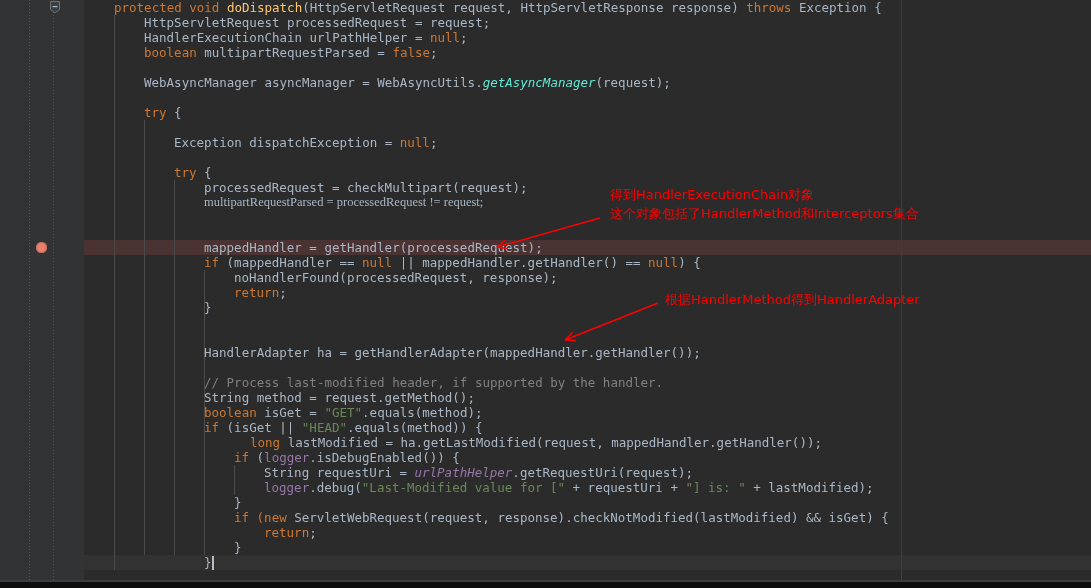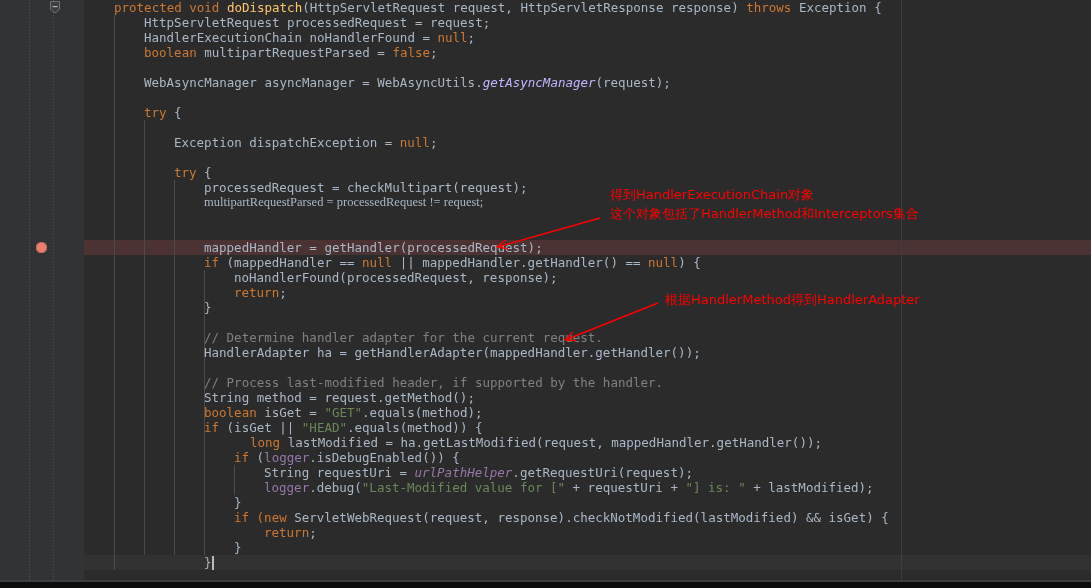--- a/index.html
+++ b/index.html
@@ -164,21 +164,21 @@
     z-index: 9;
   }
 
   
   .kw  { color: #cc7832; }
   .cmt { color: #808080; }
   .str { color: #6a8759; }
   .fld { color: #9876aa; }
   .fldi{ color: #9876aa; font-style: italic; }
   .sm  { color: #ffc66d; }
-  .smi { color: #c4b5fd; font-style: italic; }
+  .smi { color: #5eead4; font-style: italic; }
   .pln { color: #a9b7c6; }
 </style>
 </head>
 <body>
 
 <div id="editor">
 
   <div id="line-backgrounds">
       <div class="lineBg bp-bg" style="top: 240px;"></div>
       <div class="lineBg caret-bg" style="top: 555px;"></div>
@@ -246,34 +246,33 @@
   <div id="breakpoint" style="left: 36px; top: 242px;"></div>
 
   <svg id="fold-marker" width="14" height="15" viewBox="0 0 14 15" style="left: 48px; top: 0px;">
     <path d="M2.5 1.5 H11.5 V9.5 L7 13 L2.5 9.5 Z" fill="#3c3f41" stroke="#6e7174" stroke-width="1"></path>
     <rect x="4.5" y="6" width="5" height="1.2" fill="#a9b7c6"></rect>
   </svg>
 
   <div id="code">
       <div class="codeline" style="top: 0px; left: 114px;"><span class="kw">protected </span><span class="kw">void </span><span class="sm">doDispatch</span><span class="pln">(HttpServletRequest request, HttpServletResponse response) </span><span class="kw">throws </span><span class="pln">Exception {</span></div>
       <div class="codeline" style="top: 15px; left: 144px;"><span class="pln">HttpServletRequest processedRequest = request;</span></div>
-      <div class="codeline" style="top: 30px; left: 144px;"><span class="pln">HandlerExecutionChain noHandlerFound = </span><span class="kw">null</span><span class="pln">;</span></div>
+      <div class="codeline" style="top: 30px; left: 144px;"><span class="pln">HandlerExecutionChain urlPathHelper = </span><span class="kw">null</span><span class="pln">;</span></div>
       <div class="codeline" style="top: 45px; left: 144px;"><span class="kw">boolean </span><span class="pln">multipartRequestParsed = </span><span class="kw">false</span><span class="pln">;</span></div>
       <div class="codeline" style="top: 75px; left: 144px;"><span class="pln">WebAsyncManager asyncManager = WebAsyncUtils.</span><span class="smi">getAsyncManager</span><span class="pln">(request);</span></div>
       <div class="codeline" style="top: 105px; left: 144px;"><span class="kw">try </span><span class="pln">{</span></div>
       <div class="codeline" style="top: 135px; left: 174px;"><span class="pln">Exception dispatchException = </span><span class="kw">null</span><span class="pln">;</span></div>
       <div class="codeline" style="top: 165px; left: 174px;"><span class="kw">try </span><span class="pln">{</span></div>
       <div class="codeline" style="top: 180px; left: 204px;"><span class="pln">processedRequest = checkMultipart(request);</span></div>
       <div class="codeline" style="top: 195px; left: 204px; font-family: Liberation Serif, serif;"><span class="pln">multipartRequestParsed = processedRequest != request;</span></div>
       <div class="codeline" style="top: 240px; left: 204px;"><span class="pln">mappedHandler = getHandler(processedRequest);</span></div>
       <div class="codeline" style="top: 255px; left: 204px;"><span class="kw">if </span><span class="pln">(mappedHandler == </span><span class="kw">null</span><span class="pln"> || mappedHandler.getHandler() == </span><span class="kw">null</span><span class="pln">) {</span></div>
       <div class="codeline" style="top: 270px; left: 234px;"><span class="pln">noHandlerFound(processedRequest, response);</span></div>
       <div class="codeline" style="top: 285px; left: 234px;"><span class="kw">return</span><span class="pln">;</span></div>
       <div class="codeline" style="top: 300px; left: 204px;"><span class="pln">}</span></div>
-      <div class="codeline" style="top: 330px; left: 204px;"><span class="cmt">// Determine handler adapter for the current request.</span></div>
       <div class="codeline" style="top: 345px; left: 204px;"><span class="pln">HandlerAdapter ha = getHandlerAdapter(mappedHandler.getHandler());</span></div>
       <div class="codeline" style="top: 375px; left: 204px;"><span class="cmt">// Process last-modified header, if supported by the handler.</span></div>
       <div class="codeline" style="top: 390px; left: 204px;"><span class="pln">String method = request.getMethod();</span></div>
       <div class="codeline" style="top: 405px; left: 204px;"><span class="kw">boolean </span><span class="pln">isGet = </span><span class="str">"GET"</span><span class="pln">.equals(method);</span></div>
       <div class="codeline" style="top: 420px; left: 204px;"><span class="kw">if </span><span class="pln">(isGet || </span><span class="str">"HEAD"</span><span class="pln">.equals(method)) {</span></div>
       <div class="codeline" style="top: 435px; left: 250px;"><span class="kw">long </span><span class="pln">lastModified = ha.getLastModified(request, mappedHandler.getHandler());</span></div>
       <div class="codeline" style="top: 450px; left: 234px;"><span class="kw">if </span><span class="pln">(</span><span class="fld">logger</span><span class="pln">.isDebugEnabled()) {</span></div>
       <div class="codeline" style="top: 465px; left: 264px;"><span class="pln">String requestUri = </span><span class="fldi">urlPathHelper</span><span class="pln">.getRequestUri(request);</span></div>
       <div class="codeline" style="top: 480px; left: 264px;"><span class="fld">logger</span><span class="pln">.debug(</span><span class="str">"Last-Modified value for ["</span><span class="pln"> + requestUri + </span><span class="str">"] is: "</span><span class="pln"> + lastModified);</span></div>
       <div class="codeline" style="top: 495px; left: 234px;"><span class="pln">}</span></div>

